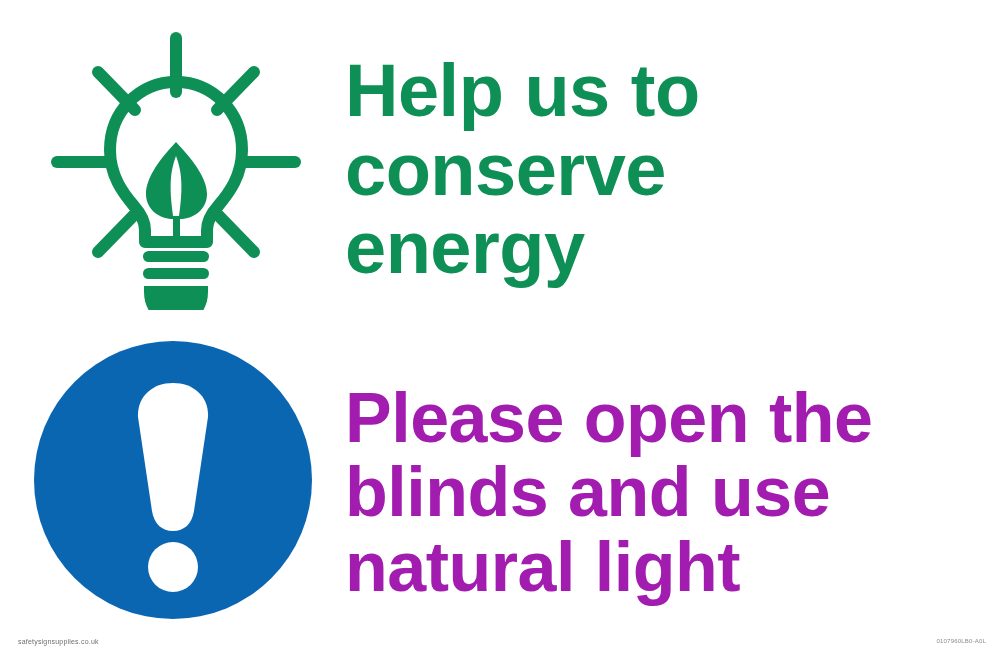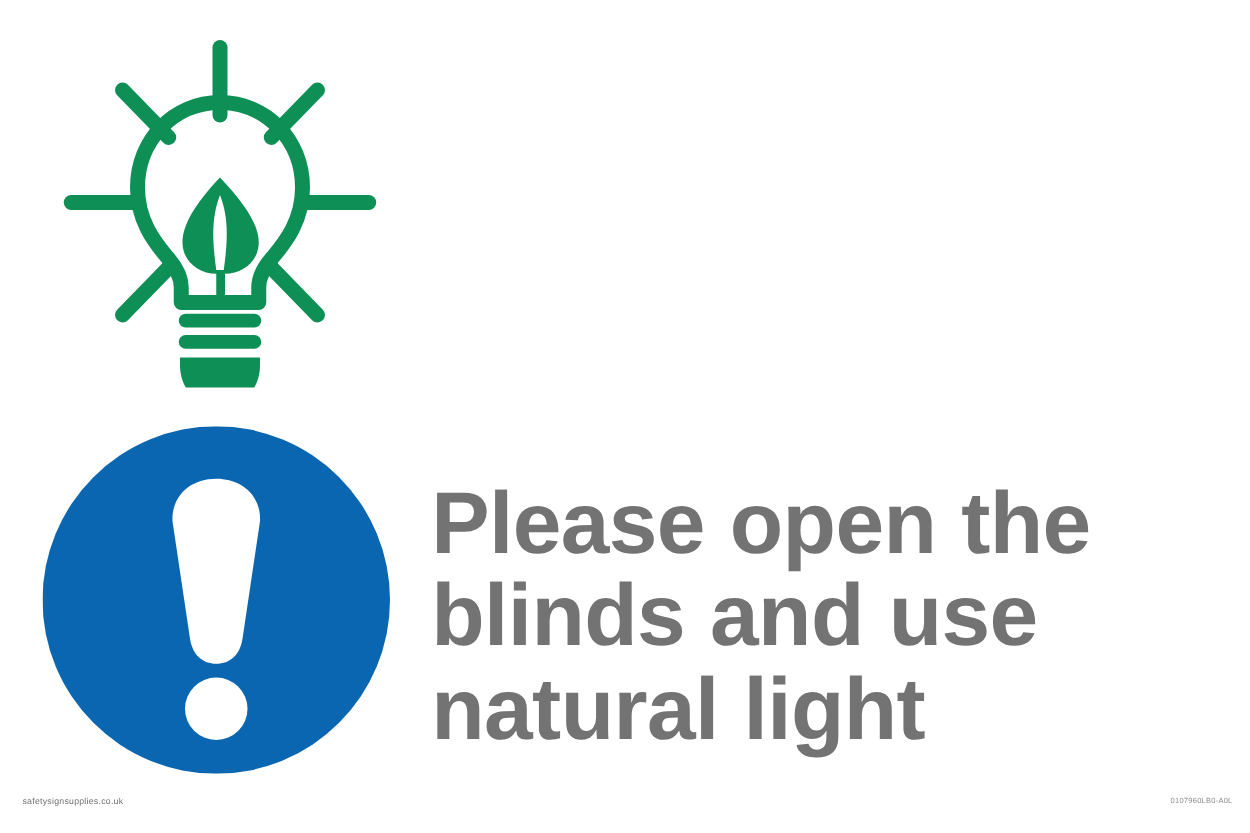--- a/index.html
+++ b/index.html
@@ -57,21 +57,21 @@
     letter-spacing: -0.5px;
     line-height: 1.06;
     word-spacing: 1px;
   }
   #green-text {
     color: #0E8F55;
     font-size: 74px;
     max-width: 580px;
   }
   #blue-text {
-    color: #737373;
+    color: #a21caf;
     font-size: 70px;
     max-width: 560px;
     margin-top: 25px;
   }
 
   
   #footer {
     position: absolute;
     left: 0;
     bottom: 0;
@@ -147,20 +147,23 @@
 
         <path d="M133 126 C 127 142, 126 157, 130 186 L 136 186 C 140 157, 139 142, 133 126 Z" fill="#ffffff"></path>
 
         <rect x="100" y="221" width="66" height="11" rx="5.5" fill="#0E8F55"></rect>
         <rect x="100" y="238" width="66" height="11" rx="5.5" fill="#0E8F55"></rect>
 
         <path d="M101 256 L165 256 L165 262 C165 283, 150 295, 133 295 C116 295, 101 283, 101 262 Z" fill="#0E8F55"></path>
       </svg>
     </div>
 
+    <div class="text-cell">
+      <h1 class="headline" id="green-text">Help us to conserve energy</h1>
+    </div>
   </div>
 
   <div class="row" id="row-mandatory">
 
     <div class="icon-cell">
       <svg width="278" height="278" viewBox="0 0 278 278" aria-label="mandatory action sign">
         <circle cx="139" cy="139" r="139" fill="#0B66B2"></circle>
 
         <path d="M139 42
                  C 118 42, 103 56, 104 76

